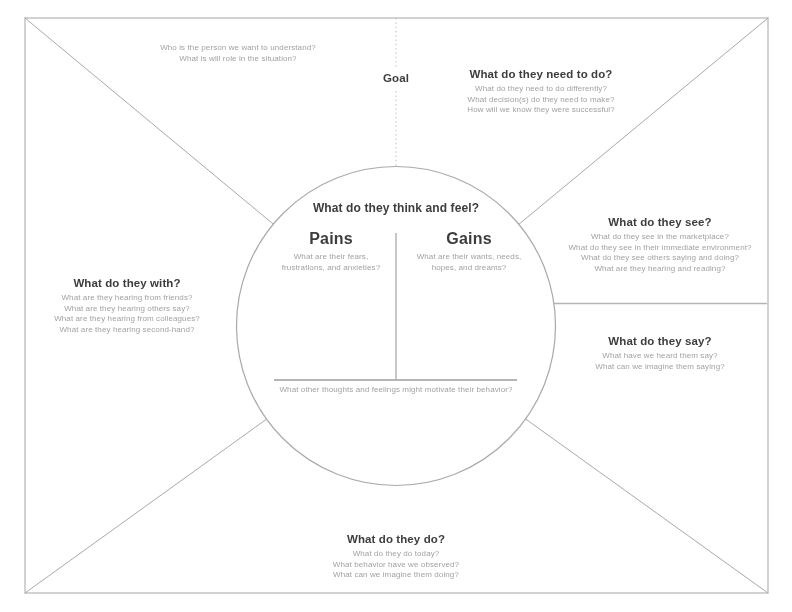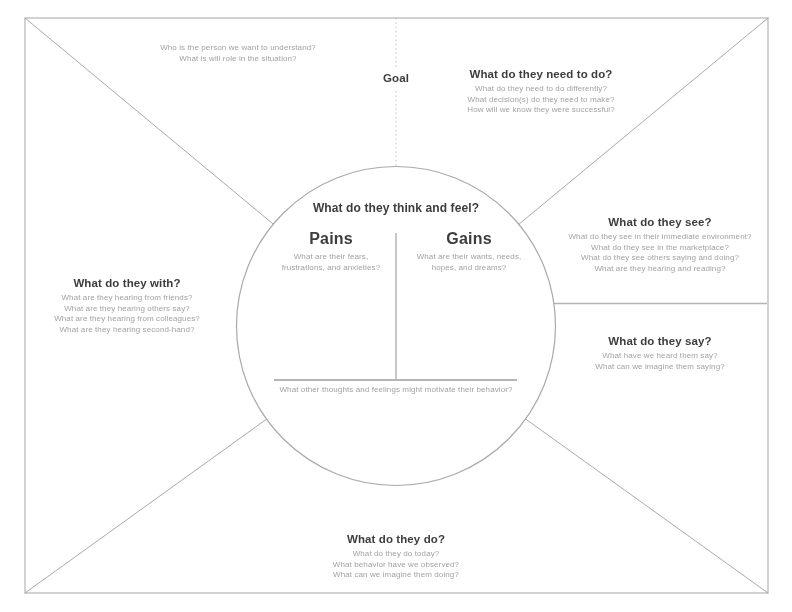--- a/index.html
+++ b/index.html
@@ -68,22 +68,22 @@
 
   <div class="block b-need">
     <div class="sec-title">What do they need to do?</div>
     <div class="q">What do they need to do differently?</div>
     <div class="q">What decision(s) do they need to make?</div>
     <div class="q">How will we know they were successful?</div>
   </div>
 
   <div class="block b-see">
     <div class="sec-title">What do they see?</div>
+    <div class="q">What do they see in the marketplace?</div>
     <div class="q">What do they see in their immediate environment?</div>
-    <div class="q">What do they see in the marketplace?</div>
     <div class="q">What do they see others saying and doing?</div>
     <div class="q">What are they hearing and reading?</div>
   </div>
 
   <div class="block b-say">
     <div class="sec-title">What do they say?</div>
     <div class="q">What have we heard them say?</div>
     <div class="q">What can we imagine them saying?</div>
   </div>
 

